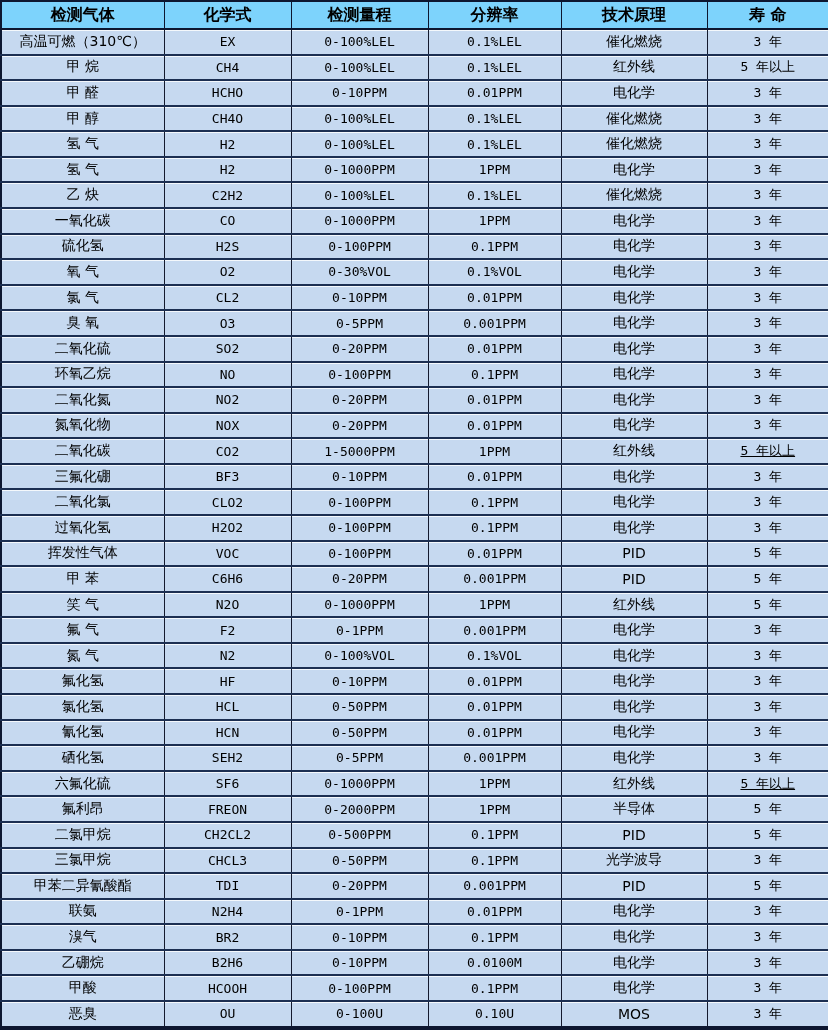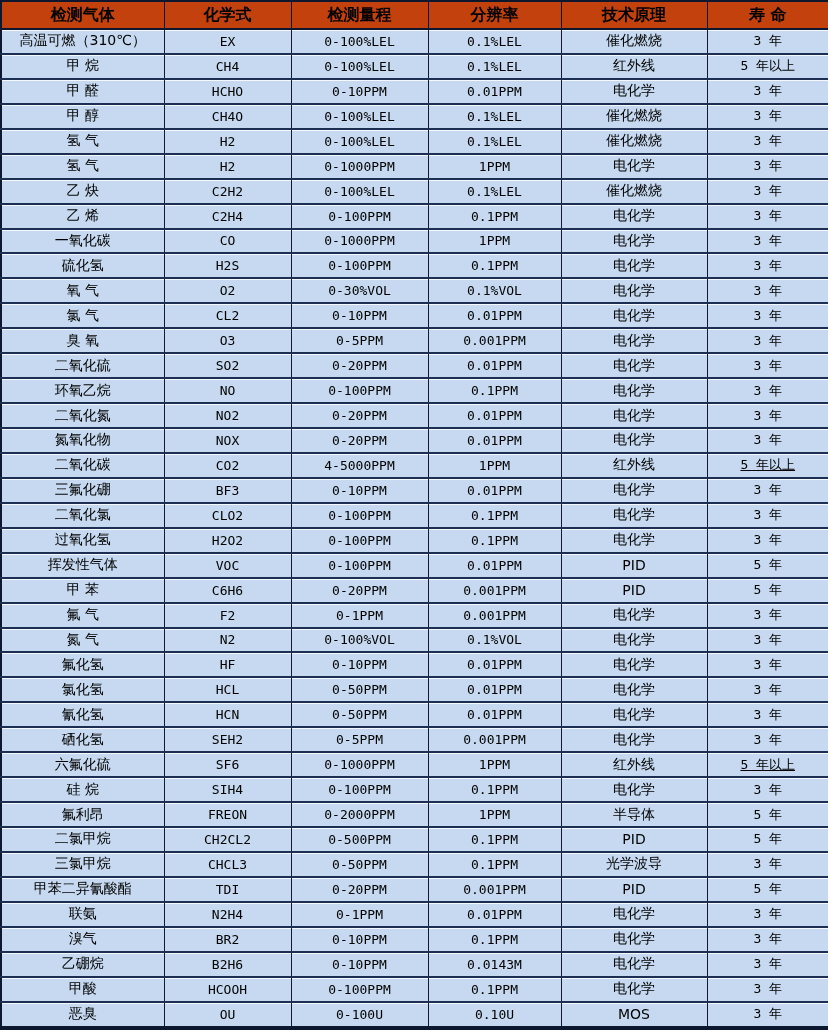--- a/index.html
+++ b/index.html
@@ -11,21 +11,21 @@
   table{
     width:828px;height:1030px;
     border-collapse:collapse;table-layout:fixed;
     background:#c6d9f0;
     border-top:2px solid #0d1730;
     border-left:2px solid #0d1730;
     border-right:2px solid #0d1730;
     border-bottom:4px solid #0d1730;
   }
   th{
-    background:#c2410c;
+    background:#7dd3fc;
     color:#000;
     font-family:"DejaVu Sans", sans-serif;
     font-weight:bold;
     font-size:16px;
     height:26px;
     text-align:center;
     vertical-align:middle;
     border-left:1px solid #0d1730;
     border-bottom:2px solid #0d1730;
     padding:0;
@@ -120,28 +120,20 @@
       </tr>
       <tr>
         <td class="cjk"><span>乙 炔</span></td>
         <td class="mono"><span>C2H2</span></td>
         <td class="mono"><span>0-100%LEL</span></td>
         <td class="mono"><span>0.1%LEL</span></td>
         <td class="cjk"><span>催化燃烧</span></td>
         <td class="mono"><span>3 年</span></td>
       </tr>
       <tr>
-        <td class="cjk"><span>乙 烯</span></td>
-        <td class="mono"><span>C2H4</span></td>
-        <td class="mono"><span>0-100PPM</span></td>
-        <td class="mono"><span>0.1PPM</span></td>
-        <td class="cjk"><span>电化学</span></td>
-        <td class="mono"><span>3 年</span></td>
-      </tr>
-      <tr>
         <td class="cjk"><span>一氧化碳</span></td>
         <td class="mono"><span>CO</span></td>
         <td class="mono"><span>0-1000PPM</span></td>
         <td class="mono"><span>1PPM</span></td>
         <td class="cjk"><span>电化学</span></td>
         <td class="mono"><span>3 年</span></td>
       </tr>
       <tr>
         <td class="cjk"><span>硫化氢</span></td>
         <td class="mono"><span>H2S</span></td>
@@ -202,21 +194,21 @@
         <td class="cjk"><span>氮氧化物</span></td>
         <td class="mono"><span>NOX</span></td>
         <td class="mono"><span>0-20PPM</span></td>
         <td class="mono"><span>0.01PPM</span></td>
         <td class="cjk"><span>电化学</span></td>
         <td class="mono"><span>3 年</span></td>
       </tr>
       <tr>
         <td class="cjk"><span>二氧化碳</span></td>
         <td class="mono"><span>CO2</span></td>
-        <td class="mono"><span>4-5000PPM</span></td>
+        <td class="mono"><span>1-5000PPM</span></td>
         <td class="mono"><span>1PPM</span></td>
         <td class="cjk"><span>红外线</span></td>
         <td class="mono underline"><span>5 年以上</span></td>
       </tr>
       <tr>
         <td class="cjk"><span>三氟化硼</span></td>
         <td class="mono"><span>BF3</span></td>
         <td class="mono"><span>0-10PPM</span></td>
         <td class="mono"><span>0.01PPM</span></td>
         <td class="cjk"><span>电化学</span></td>
@@ -245,20 +237,28 @@
         <td class="mono"><span>0.01PPM</span></td>
         <td class="cjk"><span>PID</span></td>
         <td class="mono"><span>5 年</span></td>
       </tr>
       <tr>
         <td class="cjk"><span>甲 苯</span></td>
         <td class="mono"><span>C6H6</span></td>
         <td class="mono"><span>0-20PPM</span></td>
         <td class="mono"><span>0.001PPM</span></td>
         <td class="cjk"><span>PID</span></td>
+        <td class="mono"><span>5 年</span></td>
+      </tr>
+      <tr>
+        <td class="cjk"><span>笑 气</span></td>
+        <td class="mono"><span>N2O</span></td>
+        <td class="mono"><span>0-1000PPM</span></td>
+        <td class="mono"><span>1PPM</span></td>
+        <td class="cjk"><span>红外线</span></td>
         <td class="mono"><span>5 年</span></td>
       </tr>
       <tr>
         <td class="cjk"><span>氟 气</span></td>
         <td class="mono"><span>F2</span></td>
         <td class="mono"><span>0-1PPM</span></td>
         <td class="mono"><span>0.001PPM</span></td>
         <td class="cjk"><span>电化学</span></td>
         <td class="mono"><span>3 年</span></td>
       </tr>
@@ -304,28 +304,20 @@
       </tr>
       <tr>
         <td class="cjk"><span>六氟化硫</span></td>
         <td class="mono"><span>SF6</span></td>
         <td class="mono"><span>0-1000PPM</span></td>
         <td class="mono"><span>1PPM</span></td>
         <td class="cjk"><span>红外线</span></td>
         <td class="mono underline"><span>5 年以上</span></td>
       </tr>
       <tr>
-        <td class="cjk"><span>硅 烷</span></td>
-        <td class="mono"><span>SIH4</span></td>
-        <td class="mono"><span>0-100PPM</span></td>
-        <td class="mono"><span>0.1PPM</span></td>
-        <td class="cjk"><span>电化学</span></td>
-        <td class="mono"><span>3 年</span></td>
-      </tr>
-      <tr>
         <td class="cjk"><span>氟利昂</span></td>
         <td class="mono"><span>FREON</span></td>
         <td class="mono"><span>0-2000PPM</span></td>
         <td class="mono"><span>1PPM</span></td>
         <td class="cjk"><span>半导体</span></td>
         <td class="mono"><span>5 年</span></td>
       </tr>
       <tr>
         <td class="cjk"><span>二氯甲烷</span></td>
         <td class="mono"><span>CH2CL2</span></td>
@@ -363,21 +355,21 @@
         <td class="mono"><span>BR2</span></td>
         <td class="mono"><span>0-10PPM</span></td>
         <td class="mono"><span>0.1PPM</span></td>
         <td class="cjk"><span>电化学</span></td>
         <td class="mono"><span>3 年</span></td>
       </tr>
       <tr>
         <td class="cjk"><span>乙硼烷</span></td>
         <td class="mono"><span>B2H6</span></td>
         <td class="mono"><span>0-10PPM</span></td>
-        <td class="mono"><span>0.0143M</span></td>
+        <td class="mono"><span>0.0100M</span></td>
         <td class="cjk"><span>电化学</span></td>
         <td class="mono"><span>3 年</span></td>
       </tr>
       <tr>
         <td class="cjk"><span>甲酸</span></td>
         <td class="mono"><span>HCOOH</span></td>
         <td class="mono"><span>0-100PPM</span></td>
         <td class="mono"><span>0.1PPM</span></td>
         <td class="cjk"><span>电化学</span></td>
         <td class="mono"><span>3 年</span></td>

